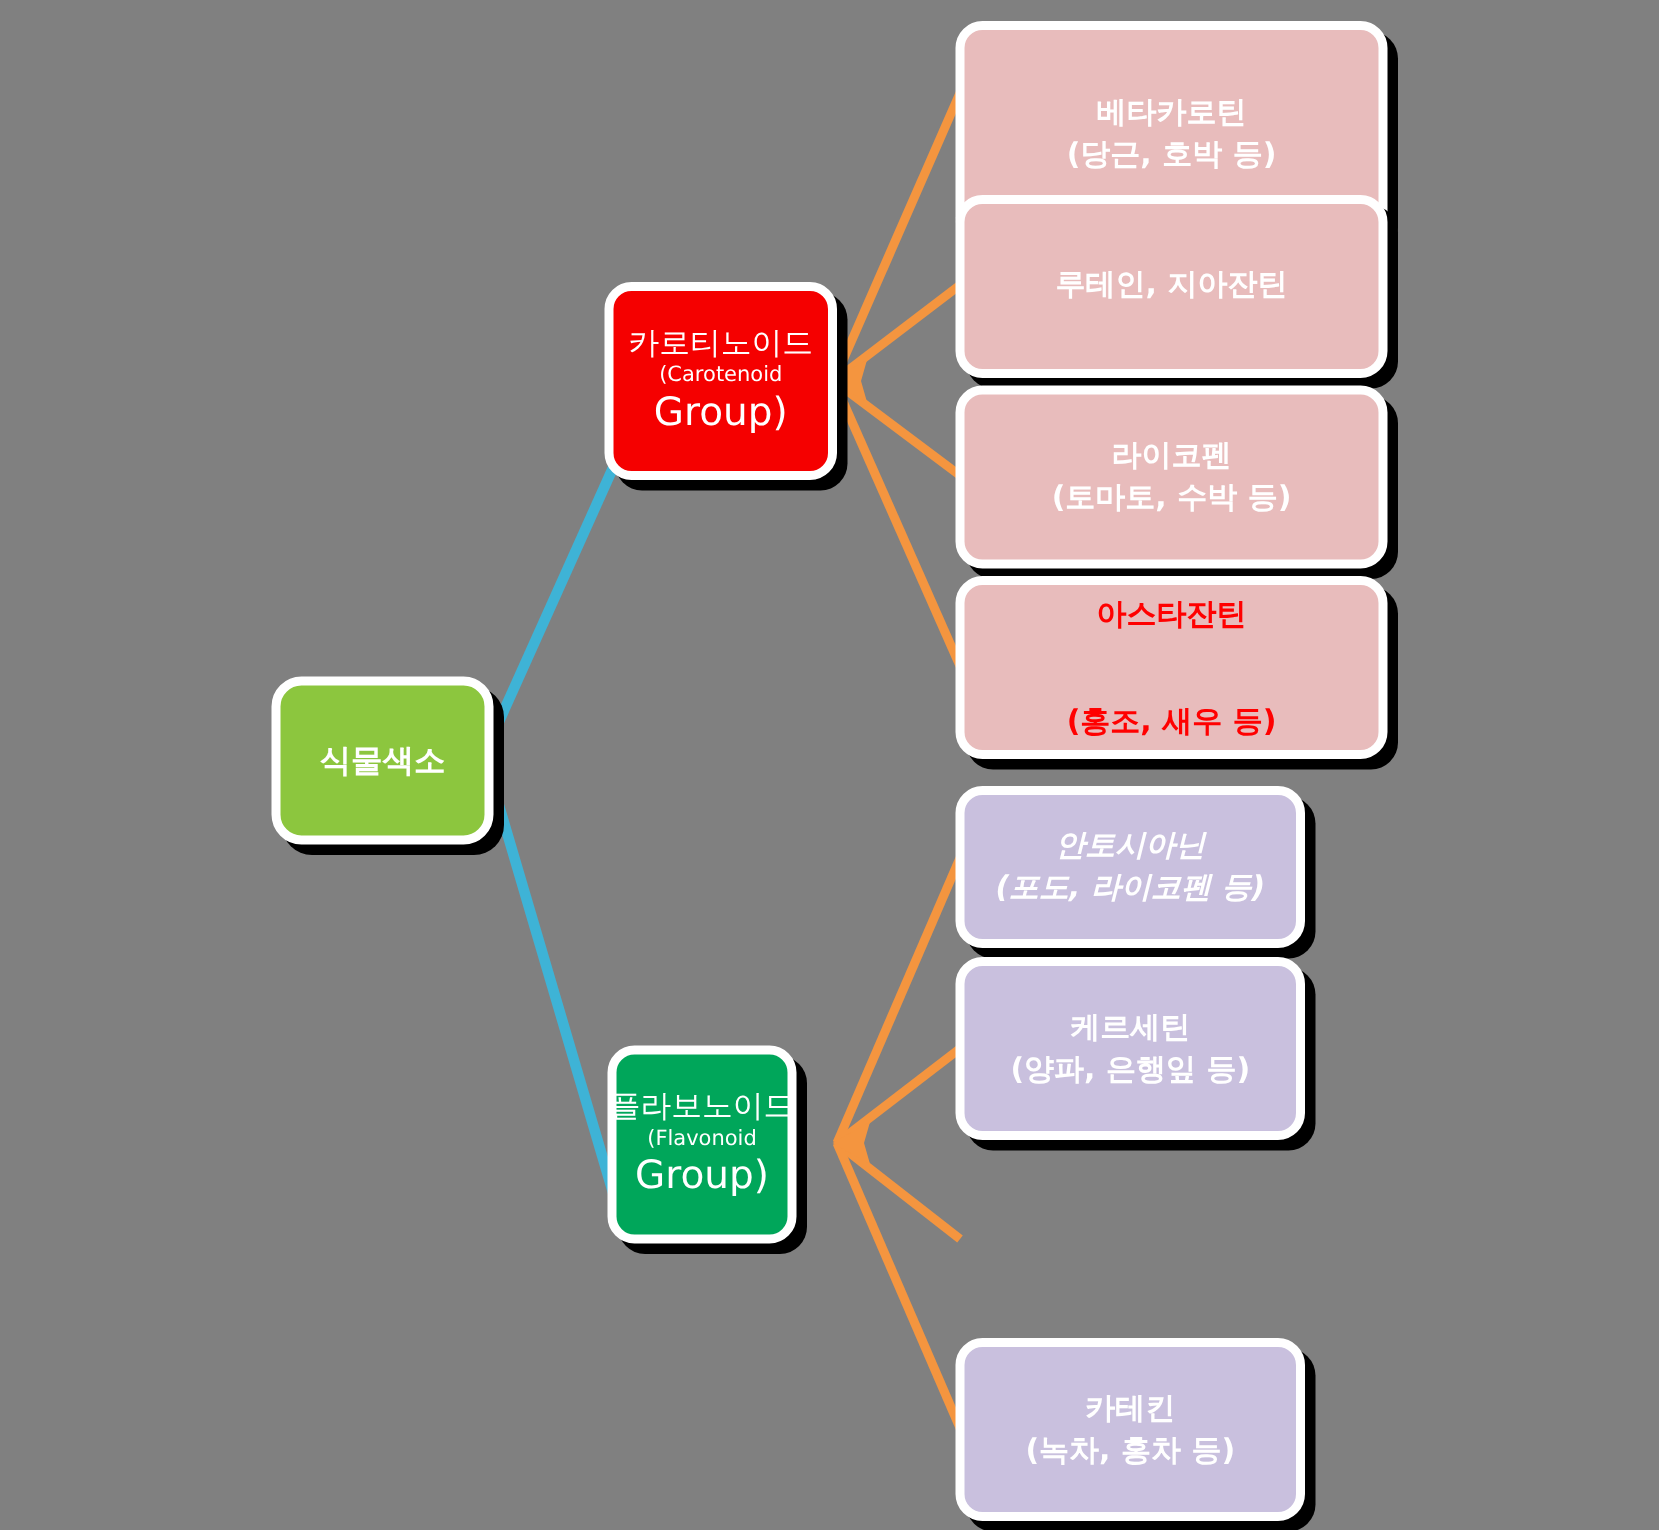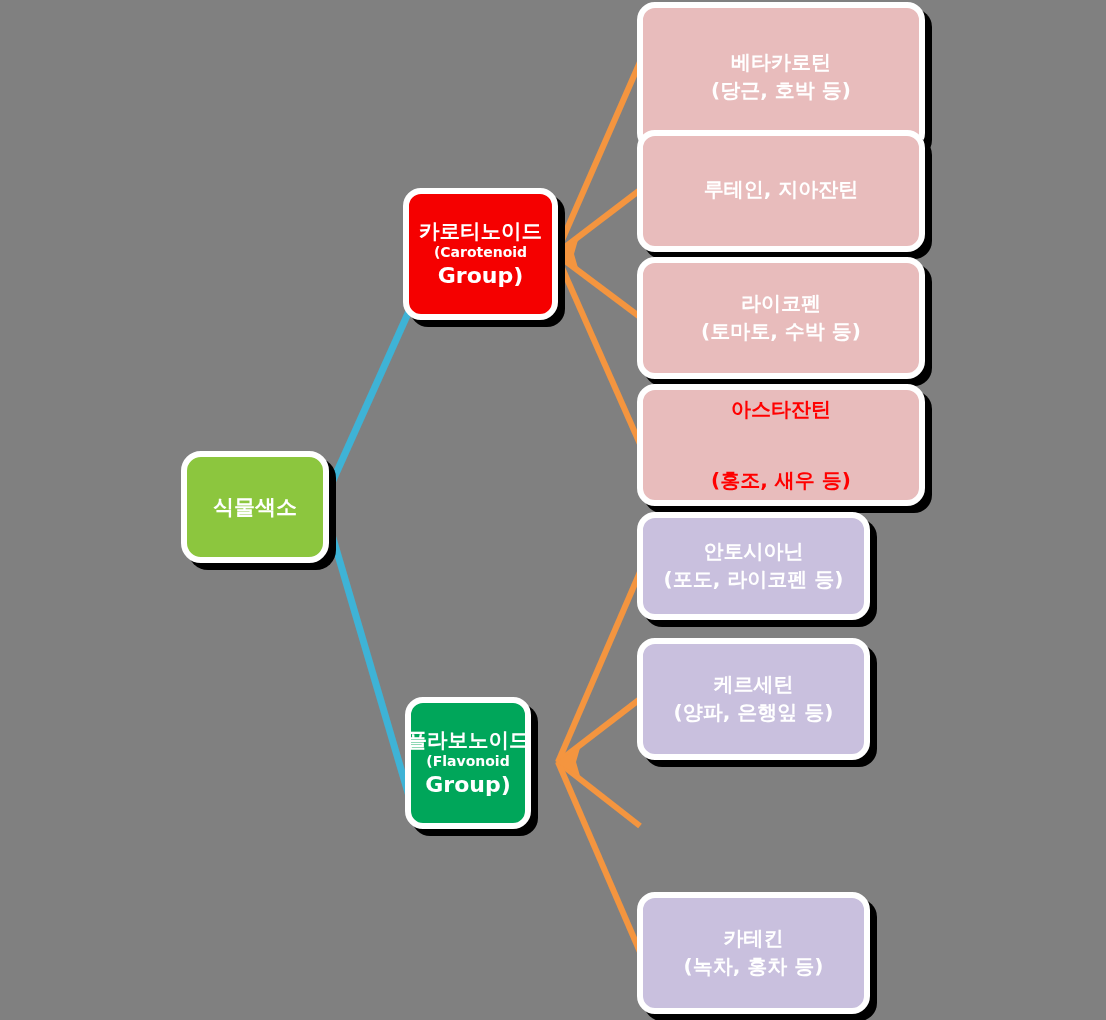--- a/index.html
+++ b/index.html
@@ -45,28 +45,28 @@
     background: #8CC63E;
     color: #ffffff;
     font-size: 21px;
     font-weight: bold;
     border-radius: 20px;
   }
   
   .node.group {
     color: #ffffff;
     font-size: 20px;
-    font-weight: bold;
+    font-weight: normal;
     border-radius: 18px;
   }
   .node.group.carotenoid { background: #F50000; }
   .node.group.flavonoid  { background: #00A65A; }
   .node.group .l1 { font-size: 20.5px; }
   .node.group .l2 { font-size: 14px; }
-  .node.group .l3 { font-size: 22px; display:block; }
+  .node.group .l3 { font-size: 26px; display:block; }
 
   
   .node.leaf {
     font-size: 20px;
     font-weight: bold;
     border-radius: 18px;
   }
   .node.leaf.carotene {
     background: #E8BCBC;
     color: #ffffff;
@@ -113,40 +113,40 @@
     <span class="l2">(Carotenoid</span>
     <span class="l3">Group)</span>
   </div>
 
   <div class="node group flavonoid" style="left:405px; top:697px; width:126px; height:132px;">
     <span class="l1">플라보노이드</span>
     <span class="l2">(Flavonoid</span>
     <span class="l3">Group)</span>
   </div>
 
-  <div class="node leaf carotene" style="left:637px; top:2px; width:288px; height:149px;">
+  <div class="node leaf carotene" style="left:637px; top:14px; width:288px; height:149px;">
     <span class="l1">베타카로틴</span>
     <span class="l2">(당근, 호박 등)</span>
   </div>
 
   <div class="node leaf carotene" style="left:637px; top:130px; width:288px; height:122px;">
     <span class="l1">루테인, 지아잔틴</span>
   </div>
 
   <div class="node leaf carotene" style="left:637px; top:257px; width:288px; height:122px;">
     <span class="l1">라이코펜</span>
     <span class="l2">(토마토, 수박 등)</span>
   </div>
 
   <div class="node leaf carotene highlight" style="left:637px; top:384px; width:288px; height:122px;">
     <span class="l1">아스타잔틴</span>
     <span class="l2">(홍조, 새우 등)</span>
   </div>
 
-  <div class="node leaf flavone" style="left:637px; top:512px; width:233px; height:108px;">
+  <div class="node leaf flavone" style="left:637px; top:524px; width:233px; height:108px;font-style:italic;">
     <span class="l1">안토시아닌</span>
     <span class="l2">(포도, 라이코펜 등)</span>
   </div>
 
   <div class="node leaf flavone" style="left:637px; top:638px; width:233px; height:122px;">
     <span class="l1">케르세틴</span>
     <span class="l2">(양파, 은행잎 등)</span>
   </div>
 
 

